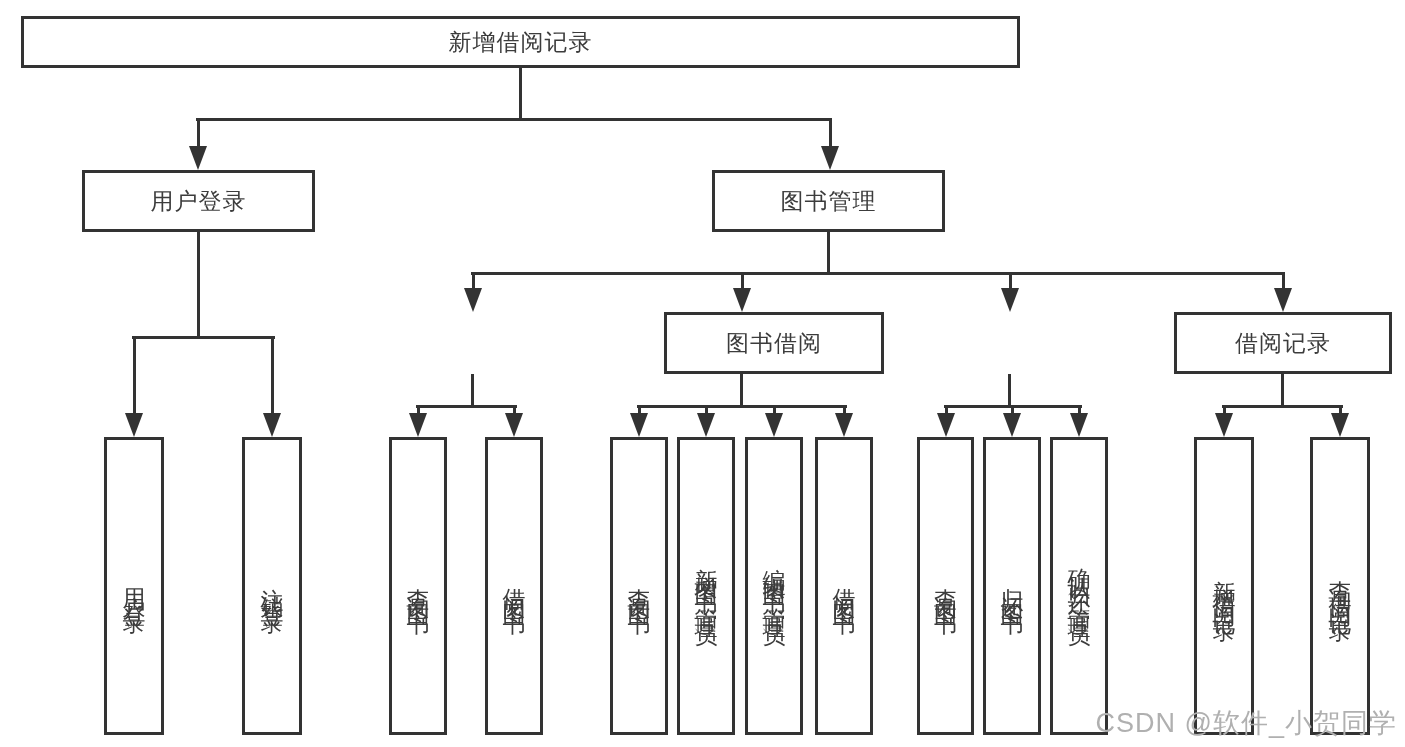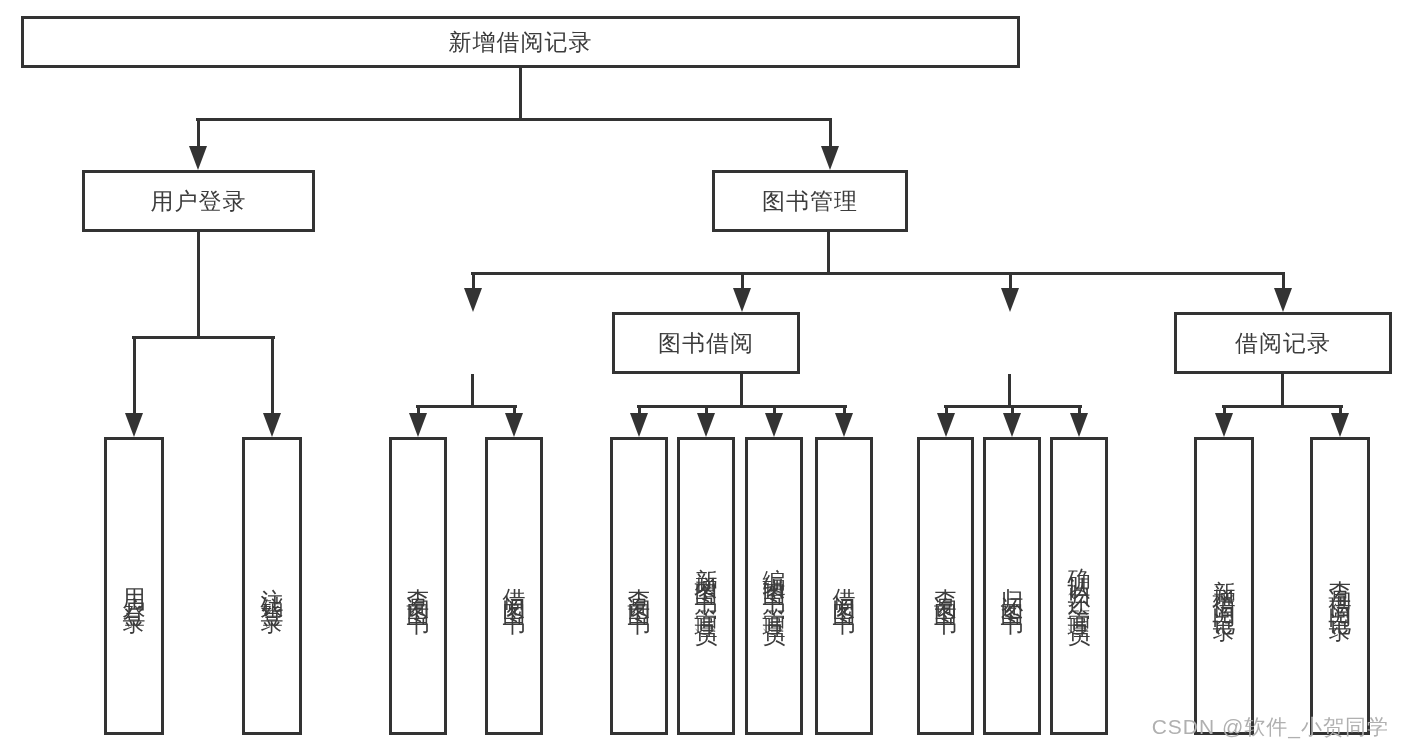--- a/index.html
+++ b/index.html
@@ -51,24 +51,24 @@
   .arrowhead {
     position: absolute;
     width: 0; height: 0;
     border-left: 9px solid transparent;
     border-right: 9px solid transparent;
     border-top: 24px solid var(--line);
     z-index: 1;
   }
   .watermark {
     position: absolute;
-    right: 16px;
+    right: 8px;
     bottom: 6px;
     color: var(--wm);
-    font-size: 21px;
+    font-size: 27px;
     letter-spacing: 1px;
     z-index: 5;
     white-space: nowrap;
   }
 </style>
 </head>
 <body>
 
 <div id="canvas">
   <span class="watermark">CSDN @软件_小贺同学</span>
@@ -123,24 +123,24 @@
     <div class="line" style="left: 1223px; top: 405px; width: 3px; height: 10px;"></div>
     <div class="arrowhead" style="left: 1215px; top: 413px;"></div>
     <div class="line" style="left: 1339px; top: 405px; width: 3px; height: 10px;"></div>
     <div class="arrowhead" style="left: 1331px; top: 413px;"></div>
     <div class="box" style="left: 21px; top: 16px; width: 999px; height: 52px;">
       <span class="label">新增借阅记录</span>
     </div>
     <div class="box" style="left: 82px; top: 170px; width: 233px; height: 62px;">
       <span class="label">用户登录</span>
     </div>
-    <div class="box" style="left: 712px; top: 170px; width: 196px; height: 62px;">
+    <div class="box" style="left: 712px; top: 170px; width: 233px; height: 62px;">
       <span class="label">图书管理</span>
     </div>
-    <div class="box" style="left: 612px; top: 312px; width: 188px; height: 62px;">
+    <div class="box" style="left: 664px; top: 312px; width: 220px; height: 62px;">
       <span class="label">图书借阅</span>
     </div>
     <div class="box" style="left: 1174px; top: 312px; width: 218px; height: 62px;">
       <span class="label">借阅记录</span>
     </div>
     <div class="box v" style="left: 104px; top: 437px; width: 60px; height: 298px;">
       <span class="label">用户登录</span>
     </div>
     <div class="box v" style="left: 242px; top: 437px; width: 60px; height: 298px;">
       <span class="label">注销登录</span>

